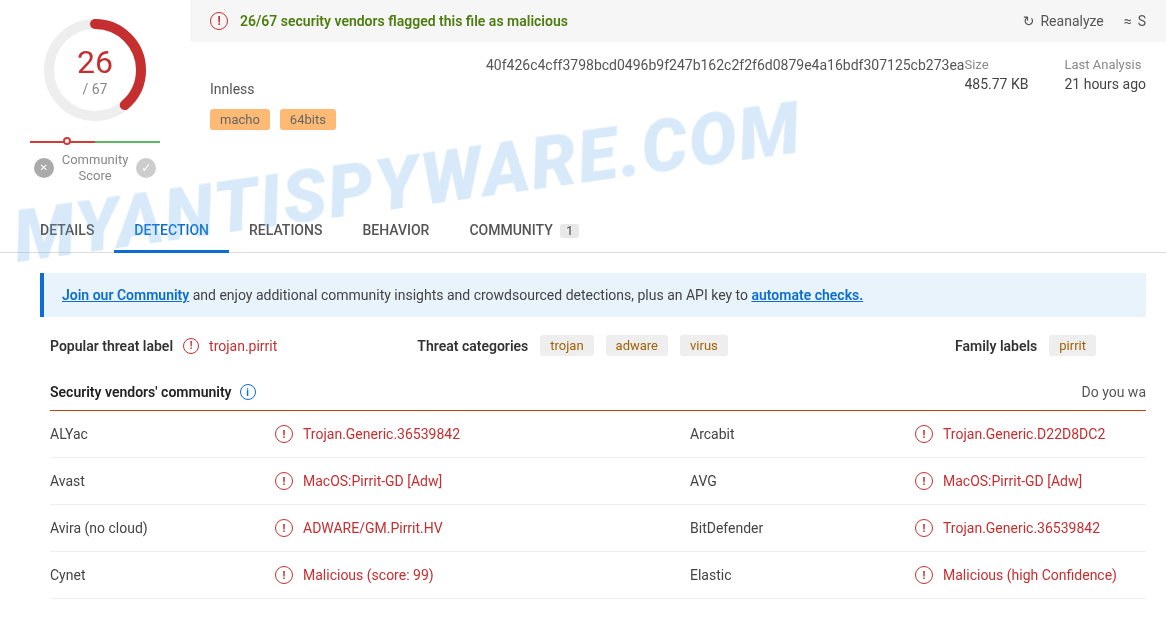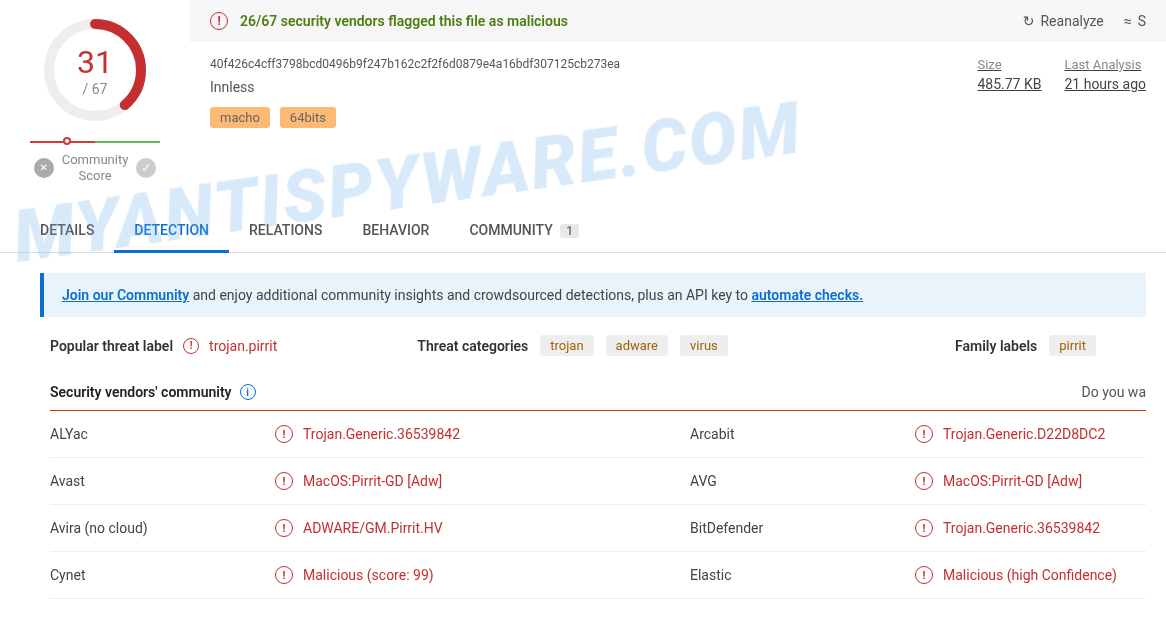--- a/index.html
+++ b/index.html
@@ -21,25 +21,25 @@
 .x-badge { width: 20px; height: 20px; border-radius: 50%; background: #aaa; display: flex; align-items: center; justify-content: center; color: #fff; font-size: 10px; }
 .right-panel { flex: 1; }
 .alert-bar { background: #f6f6f6; padding: 12px 20px; display: flex; align-items: center; justify-content: space-between; }
 .alert-left { display: flex; align-items: center; gap: 12px; }
 .alert-text { color: #4d7c0f; font-weight: 600; font-size: 14px; }
 .alert-icon { width: 18px; height: 18px; border: 1.5px solid #c52f30; border-radius: 50%; display: flex; align-items: center; justify-content: center; color: #c52f30; font-size: 12px; font-weight: bold; }
 .alert-right { display: flex; gap: 20px; align-items: center; color: #555; }
 .action-btn { display: flex; align-items: center; gap: 6px; cursor: pointer; }
 .file-info { padding: 15px 20px; display: flex; justify-content: space-between; }
 .file-left { flex: 1; }
-.file-hash { color: #555; font-size: 12px; margin-bottom: 8px; }
+.file-hash { color: #555; font-size: 14px; margin-bottom: 8px; text-align: right; }
 .file-name { color: #555; font-size: 14px; margin-bottom: 12px; }
 .tags { display: flex; gap: 10px; }
 .tag { background: #fdba74; color: #666; padding: 3px 10px; border-radius: 3px; font-size: 13px; }
-.file-meta { display: flex; gap: 23px; text-decoration: underline; }
+.file-meta { display: flex; gap: 36px; }
 .meta-item { }
 .meta-label { color: #888; font-size: 13px; margin-bottom: 4px; }
 .meta-value { color: #444; font-size: 14px; }
 .tabs { display: flex; border-bottom: 1px solid #ddd; padding: 0 20px; margin-top: 10px; }
 .tab { padding: 14px 20px; color: #555; font-weight: 500; font-size: 14px; cursor: pointer; position: relative; }
 .tab.active { color: #0b6ed0; }
 .tab.active::after { content: ''; position: absolute; bottom: -1px; left: 0; right: 0; height: 3px; background: #0b6ed0; }
 .tab-badge { background: #e8e8e8; color: #666; padding: 0 6px; border-radius: 3px; font-size: 12px; margin-left: 4px; }
 .community-banner { margin: 20px 20px 0 40px; background: #e8f3fb; border-left: 4px solid #0b6ed0; padding: 14px 18px; font-size: 14px; color: #444; }
 .community-banner a { color: #0b6ed0; text-decoration: underline; font-weight: 600; }
@@ -70,21 +70,21 @@
 <body>
 
 <div class="container">
   <div class="left-panel">
     <div class="score-circle">
       <svg viewBox="0 0 110 110">
         <circle cx="55" cy="55" r="46" fill="none" stroke="#eee" stroke-width="10"></circle>
         <circle cx="55" cy="55" r="46" fill="none" stroke="#c52f30" stroke-width="10" stroke-dasharray="112 289" stroke-linecap="round"></circle>
       </svg>
       <div class="score-text">
-        <div class="score-num">31</div>
+        <div class="score-num">26</div>
         <div class="score-total">/ 67</div>
       </div>
     </div>
     <div class="score-bar">
       <div class="score-bar-red"></div>
       <div class="score-bar-green"></div>
       <div class="score-bar-marker"></div>
     </div>
     <div class="community-score-row">
       <div class="x-badge">✕</div>

